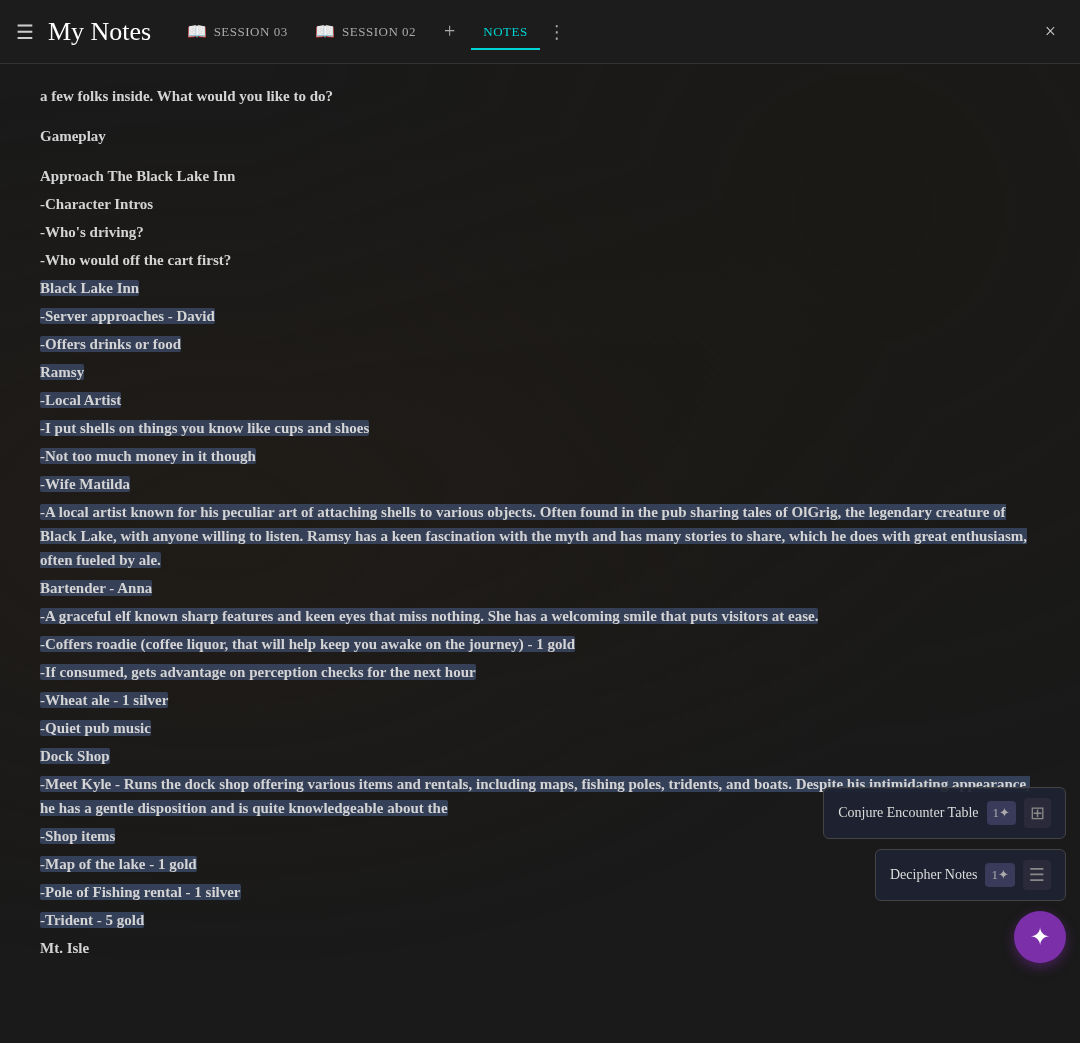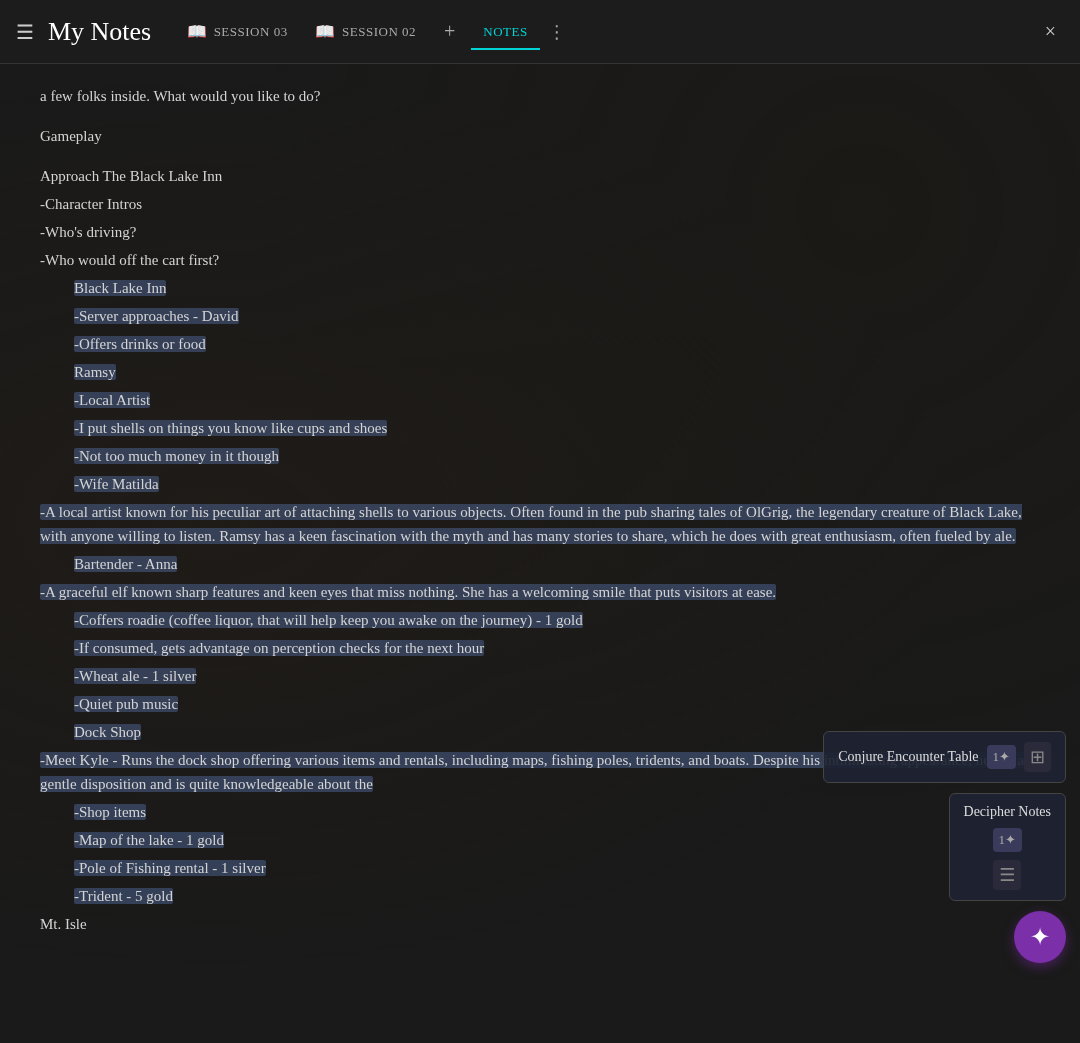--- a/index.html
+++ b/index.html
@@ -113,40 +113,40 @@
       padding: 4px 8px;
     }
 
     
     .content-area {
       position: relative;
       z-index: 1;
       padding: 20px 40px;
       height: calc(1043px - 64px);
       overflow: hidden;
+      font-weight: bold;
     }
 
     .note-text {
       font-size: 15px;
       line-height: 1.6;
       color: #d4d4d4;
     }
 
     .note-text p {
       margin-bottom: 4px;
     }
 
     .note-text .section-gap {
       margin-bottom: 16px;
     }
 
     .highlight {
       background-color: rgba(70, 90, 130, 0.6);
       border-radius: 2px;
-      margin-left: 34px;
     }
 
     .highlight-long {
       background-color: rgba(70, 90, 130, 0.6);
       border-radius: 2px;
       display: inline;
     }
 
     
     .float-buttons {
@@ -177,21 +177,20 @@
       display: flex;
       align-items: center;
       gap: 8px;
       background-color: rgba(30, 35, 50, 0.92);
       border: 1px solid #444;
       border-radius: 6px;
       padding: 10px 14px;
       color: #ddd;
       font-size: 14px;
       cursor: pointer;
-      flex-direction: column;
     }
 
     .btn-icon {
       background-color: #3a3a5a;
       border-radius: 4px;
       padding: 4px 6px;
       font-size: 13px;
       color: #aaa;
       display: flex;
       align-items: center;

